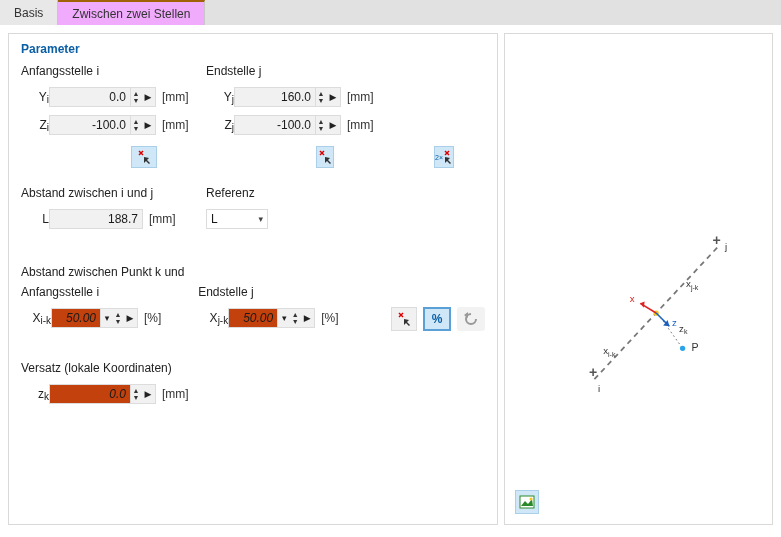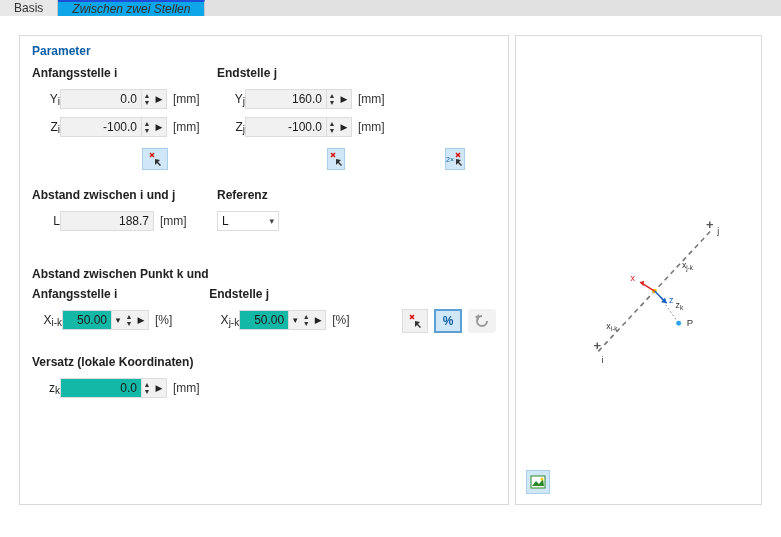--- a/index.html
+++ b/index.html
@@ -7,42 +7,41 @@
     margin: 0; padding: 0;
     font-family: "Segoe UI", Tahoma, Arial, sans-serif;
     font-size: 12px;
     background: #fff;
     color: #1a1a1a;
     width: 781px; height: 537px;
   }
   .tabs {
     display: flex;
     background: #e1e1e1;
-    height: 16px;
+    height: 25px;
   }
   .tab {
     padding: 4px 14px;
     font-size: 12px;
     border-right: 1px solid #c6c6c6;
     background: #e8e8e8;
     color: #333;
     cursor: default;
     display: flex;
     align-items: center;
   }
   .tab.active {
-    background: #0ea5e9;
-    border-top: 2px solid #1d4ed8;
-    font-style: italic;
+    background: #f0abfc;
+    border-top: 2px solid #a16207;
   }
   .spacer { flex: 1; background: #e1e1e1; }
   .content {
     display: flex;
     height: 508px;
-    padding: 19px;
+    padding: 8px;
   }
   .panel {
     border: 1px solid #d9d9d9;
     background: #fff;
   }
   .left {
     width: 490px;
     margin-right: 6px;
     padding: 8px 12px;
     position: relative;
@@ -57,21 +56,21 @@
     margin-bottom: 8px;
   }
   .row-heads {
     display: flex;
     margin-top: 6px;
   }
   .col-block {
     width: 185px;
   }
   .sub-head {
-    font-weight: 700;
+    font-weight: 400;
     color: #222;
     margin-bottom: 6px;
   }
   .field-row {
     display: flex;
     align-items: center;
     height: 26px;
     margin-bottom: 2px;
   }
   .lbl {
@@ -83,21 +82,21 @@
   .num-input {
     width: 82px;
     height: 20px;
     background: #f1f1f1;
     border: 1px solid #dcdcdc;
     text-align: right;
     padding-right: 4px;
     font-size: 12px;
     line-height: 18px;
   }
-  .num-input.white { background: #14b8a6; }
+  .num-input.white { background: #c2410c; font-style: italic; }
   .spin {
     display: inline-flex;
     align-items: center;
     height: 20px;
     background: #f1f1f1;
     border: 1px solid #dcdcdc;
     border-left: none;
   }
   .spin-btn {
     width: 10px;
@@ -332,21 +331,21 @@
           <div class="undo">
             <svg width="18" height="14">
                 <path d="M14 7 A5 5 0 1 1 9 2" fill="none" stroke="#999" stroke-width="2"></path>
                 <path d="M6 0 L2 3 L6 6 Z" fill="#999"></path>
               </svg>
           </div>
         </div>
       </div>
     </div>
 
-    <div style="margin-top:20px">
+    <div style="margin-top:28px">
       <div class="sub-head">Versatz (lokale Koordinaten)</div>
       <div class="field-row">
         <div class="lbl">z<span class="sub">k</span></div>
         <div class="num-input white">0.0</div>
         <div class="spin">
           <div class="spin-btn">▲<br>▼</div>
             <div class="play">▶</div>
         </div>
         <div class="unit">[mm]</div>
       </div>

